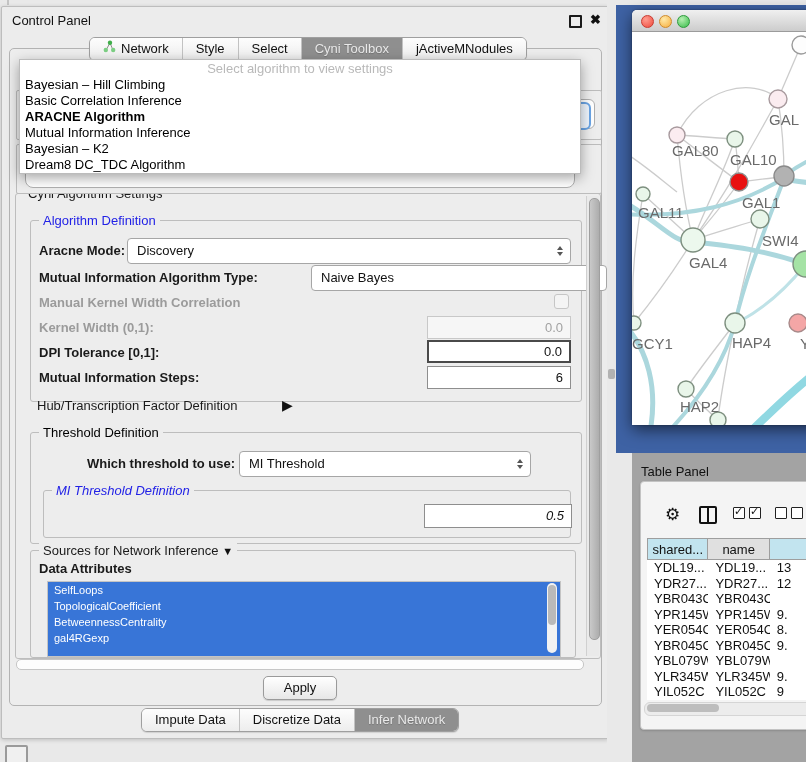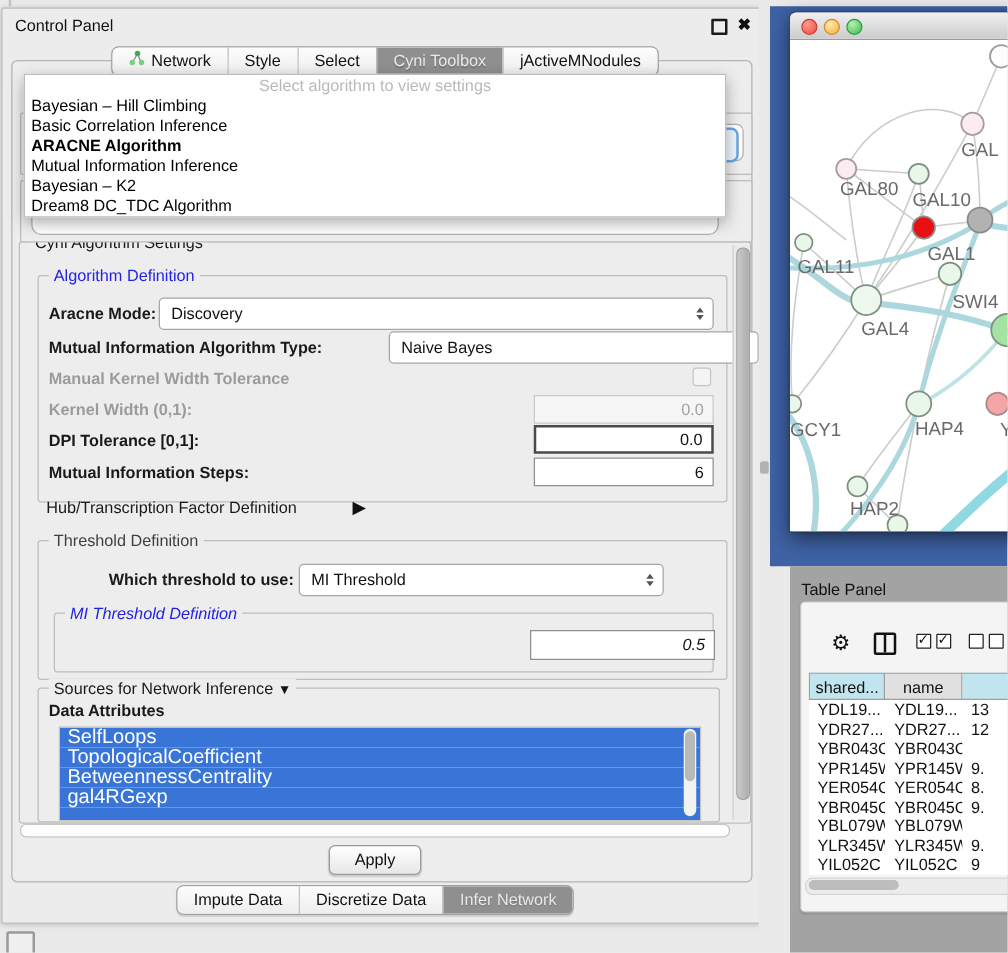--- a/index.html
+++ b/index.html
@@ -45,21 +45,21 @@
   }
   .popup-placeholder{height:17px;line-height:17px;text-align:center;color:#b9b9b9;font-size:13px;}
   .popup-item{height:16px;line-height:16px;padding-left:5px;font-size:13px;color:#000;}
   .popup-item.bold{font-weight:bold;}
 
   
   .groupbox{position:absolute;border:1px solid #bdbdbd;border-radius:3px;}
   .gb-title{position:absolute;top:-8px;left:8px;background:#ededed;padding:0 4px;font-size:13px;white-space:nowrap;}
   .t-black{color:#1a1a1a;}
   .t-blue{color:#2222e6;}
-  .t-green{color:#404040;}
+  .t-green{color:#000000;}
 
   .lbl{position:absolute;font-size:13px;font-weight:bold;color:#1a1a1a;white-space:nowrap;}
   .lbl.disabled{color:#9b9b9b;}
   .lbl.normal{font-weight:normal;}
 
   .combo{position:absolute;background:#fff;border:1px solid #a6a6a6;border-radius:4px;height:24px;font-size:13px;color:#111;}
   .combo .val{position:absolute;left:9px;top:4px;}
   .spinner{position:absolute;right:7px;top:50%;transform:translateY(-50%);display:flex;flex-direction:column;gap:2px;}
   .spinner i{display:block;width:0;height:0;border-left:3.5px solid transparent;border-right:3.5px solid transparent;}
   .spinner .up{border-bottom:4px solid #555;}
@@ -69,21 +69,21 @@
   .field.dark{border:2px solid #4a4a4a;line-height:19px;}
   .field.disabled{background:#f6f6f6;border:1px solid #c8c8c8;color:#a2a2a2;}
 
   .checkbox{position:absolute;width:13px;height:13px;border:1px solid #c6c6c6;border-radius:3px;background:#f4f4f4;}
 
   .arrow-glyph{font-size:12px;color:#111;}
 
   
   .attr-label{position:absolute;font-size:13px;font-weight:bold;color:#1a1a1a;}
   .attr-list{position:absolute;background:#fff;border:1px solid #c4c4c4;overflow:hidden;}
-  .attr-item{height:16px;line-height:16px;padding-left:6px;font-size:16px;color:#fff;background:#3875d7;}
+  .attr-item{height:16px;line-height:16px;padding-left:6px;font-size:11px;color:#fff;background:#3875d7;}
   .attr-list::after{content:"";display:block;height:10px;background:#3875d7;}
   .list-vscroll{position:absolute;right:1px;top:2px;width:10px;bottom:2px;background:#f2f2f2;border-radius:5px;}
   .list-vscroll .thumb{position:absolute;left:1px;top:2px;width:8px;height:40px;background:#b9b9b9;border-radius:4px;}
 
   
   .v-scrollbar{position:absolute;width:12px;background:#eaeaea;border-left:1px solid #d0d0d0;}
   .v-scrollbar .thumb{position:absolute;left:1.5px;top:2px;width:9px;background:linear-gradient(90deg,#c9c9c9,#adadad);border-radius:5px;border:1px solid #9f9f9f;}
   .h-track{position:absolute;height:9px;background:#fdfdfd;border:1px solid #c6c6c6;border-radius:5px;}
 
   .apply-btn{position:absolute;width:72px;height:22px;border:1px solid #9a9a9a;border-radius:5px;
@@ -216,21 +216,21 @@
 
         <span class="lbl" style="left:8px;top:49px;">Mutual Information Algorithm Type:</span>
         <div class="combo" style="left:244px;top:44px;width:294px;margin-left:36px;">
           <span class="val">Naive Bayes</span>
           <span class="spinner">
               <i class="up"></i>
               <i class="down"></i>
             </span>
         </div>
 
-        <span class="lbl disabled" style="left:8px;top:74px;">Manual Kernel Width Tolerance</span>
+        <span class="lbl disabled" style="left:8px;top:74px;">Manual Kernel Width Correlation</span>
         <span class="checkbox" style="left:523px;top:73px;"></span>
 
         <span class="lbl disabled" style="left:8px;top:99px;">Kernel Width (0,1):</span>
         <div class="field disabled" style="left:396px;top:95px;width:135px;height:21px;">0.0</div>
 
         <span class="lbl" style="left:8px;top:124px;">DPI Tolerance [0,1]:</span>
         <div class="field dark" style="left:396px;top:119px;width:133px;height:19px;">0.0</div>
 
         <span class="lbl" style="left:8px;top:149px;">Mutual Information Steps:</span>
         <div class="field" style="left:396px;top:145px;width:135px;height:21px;">6</div>

